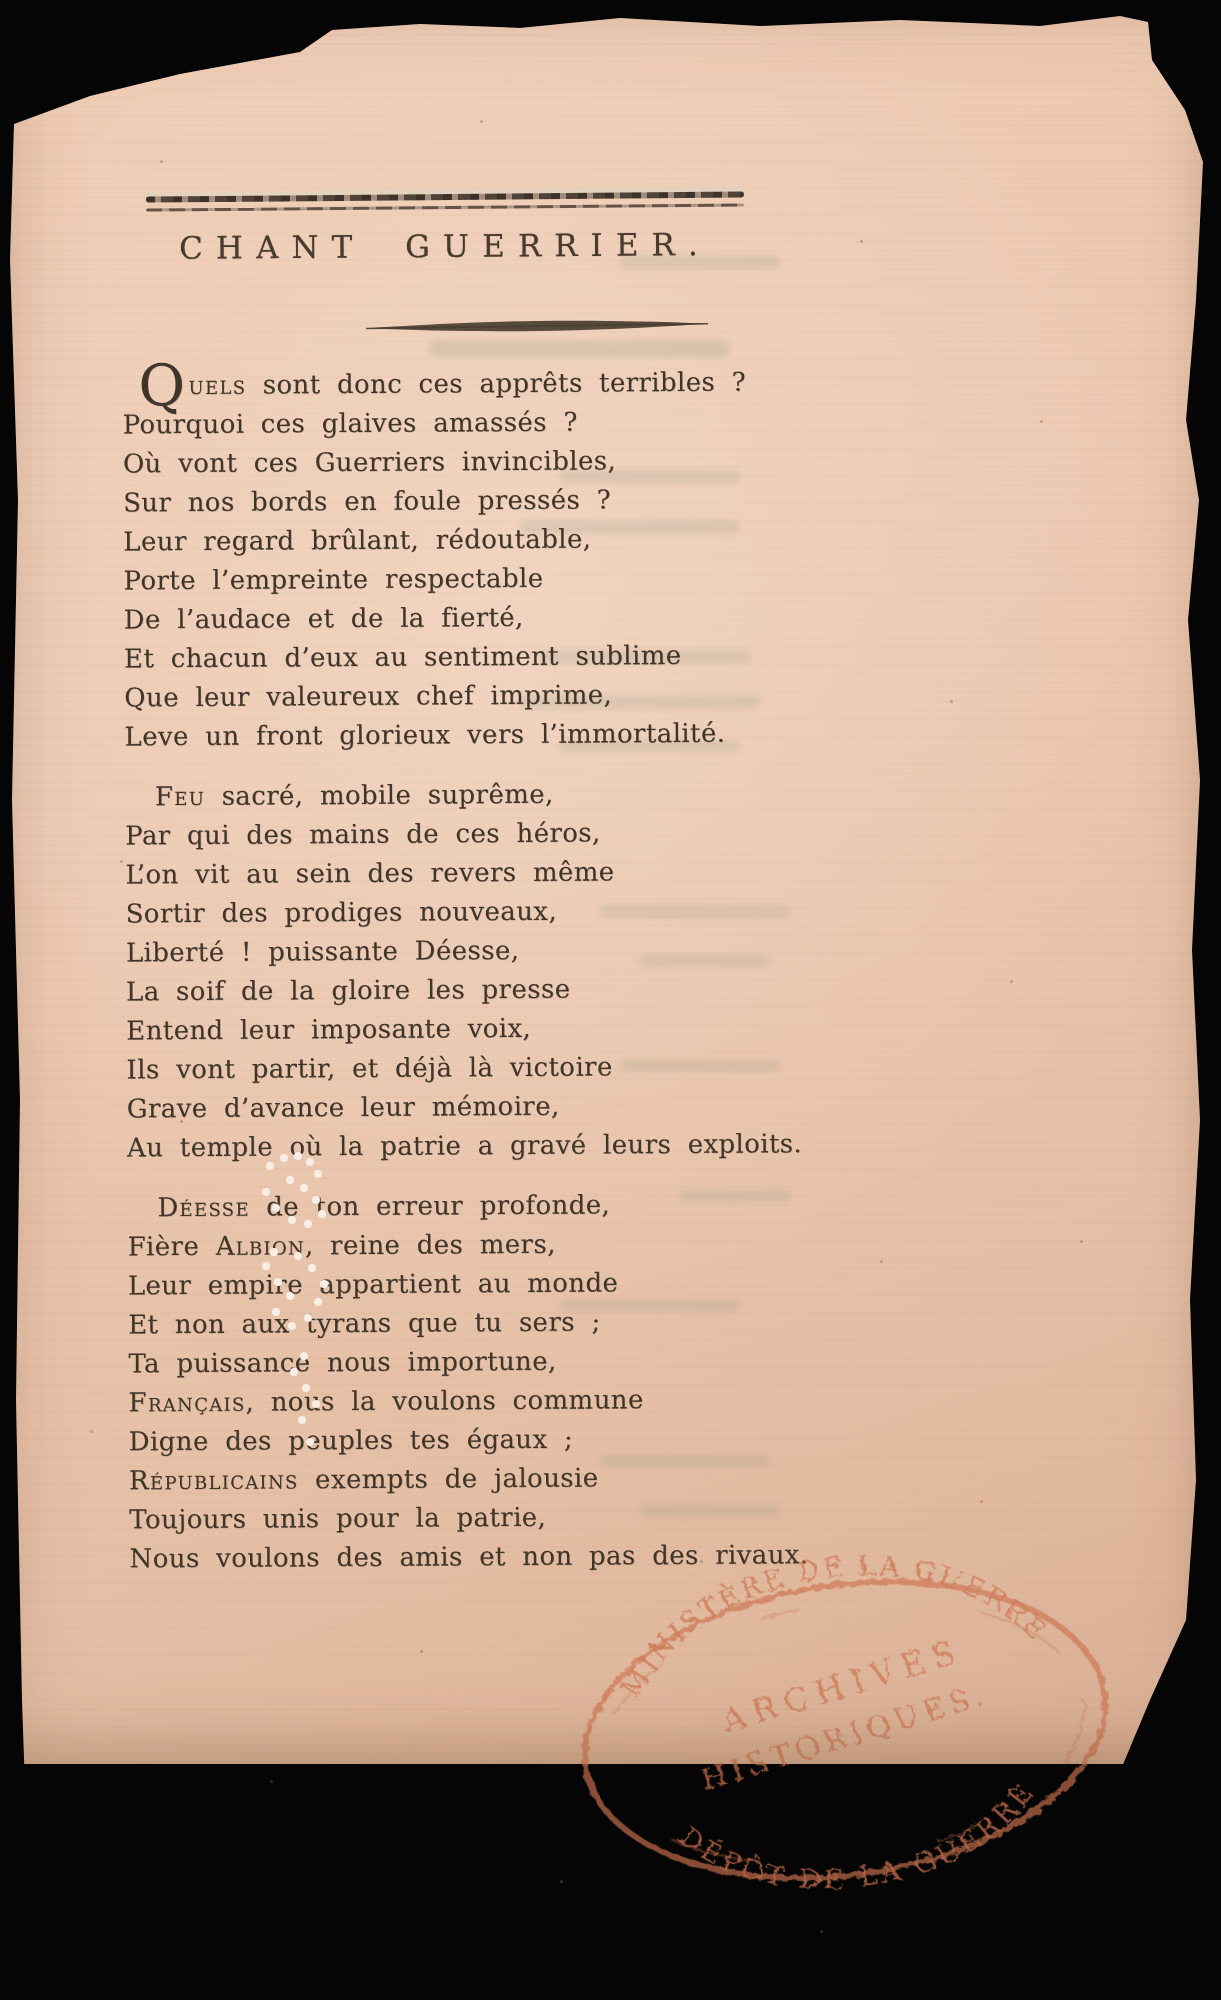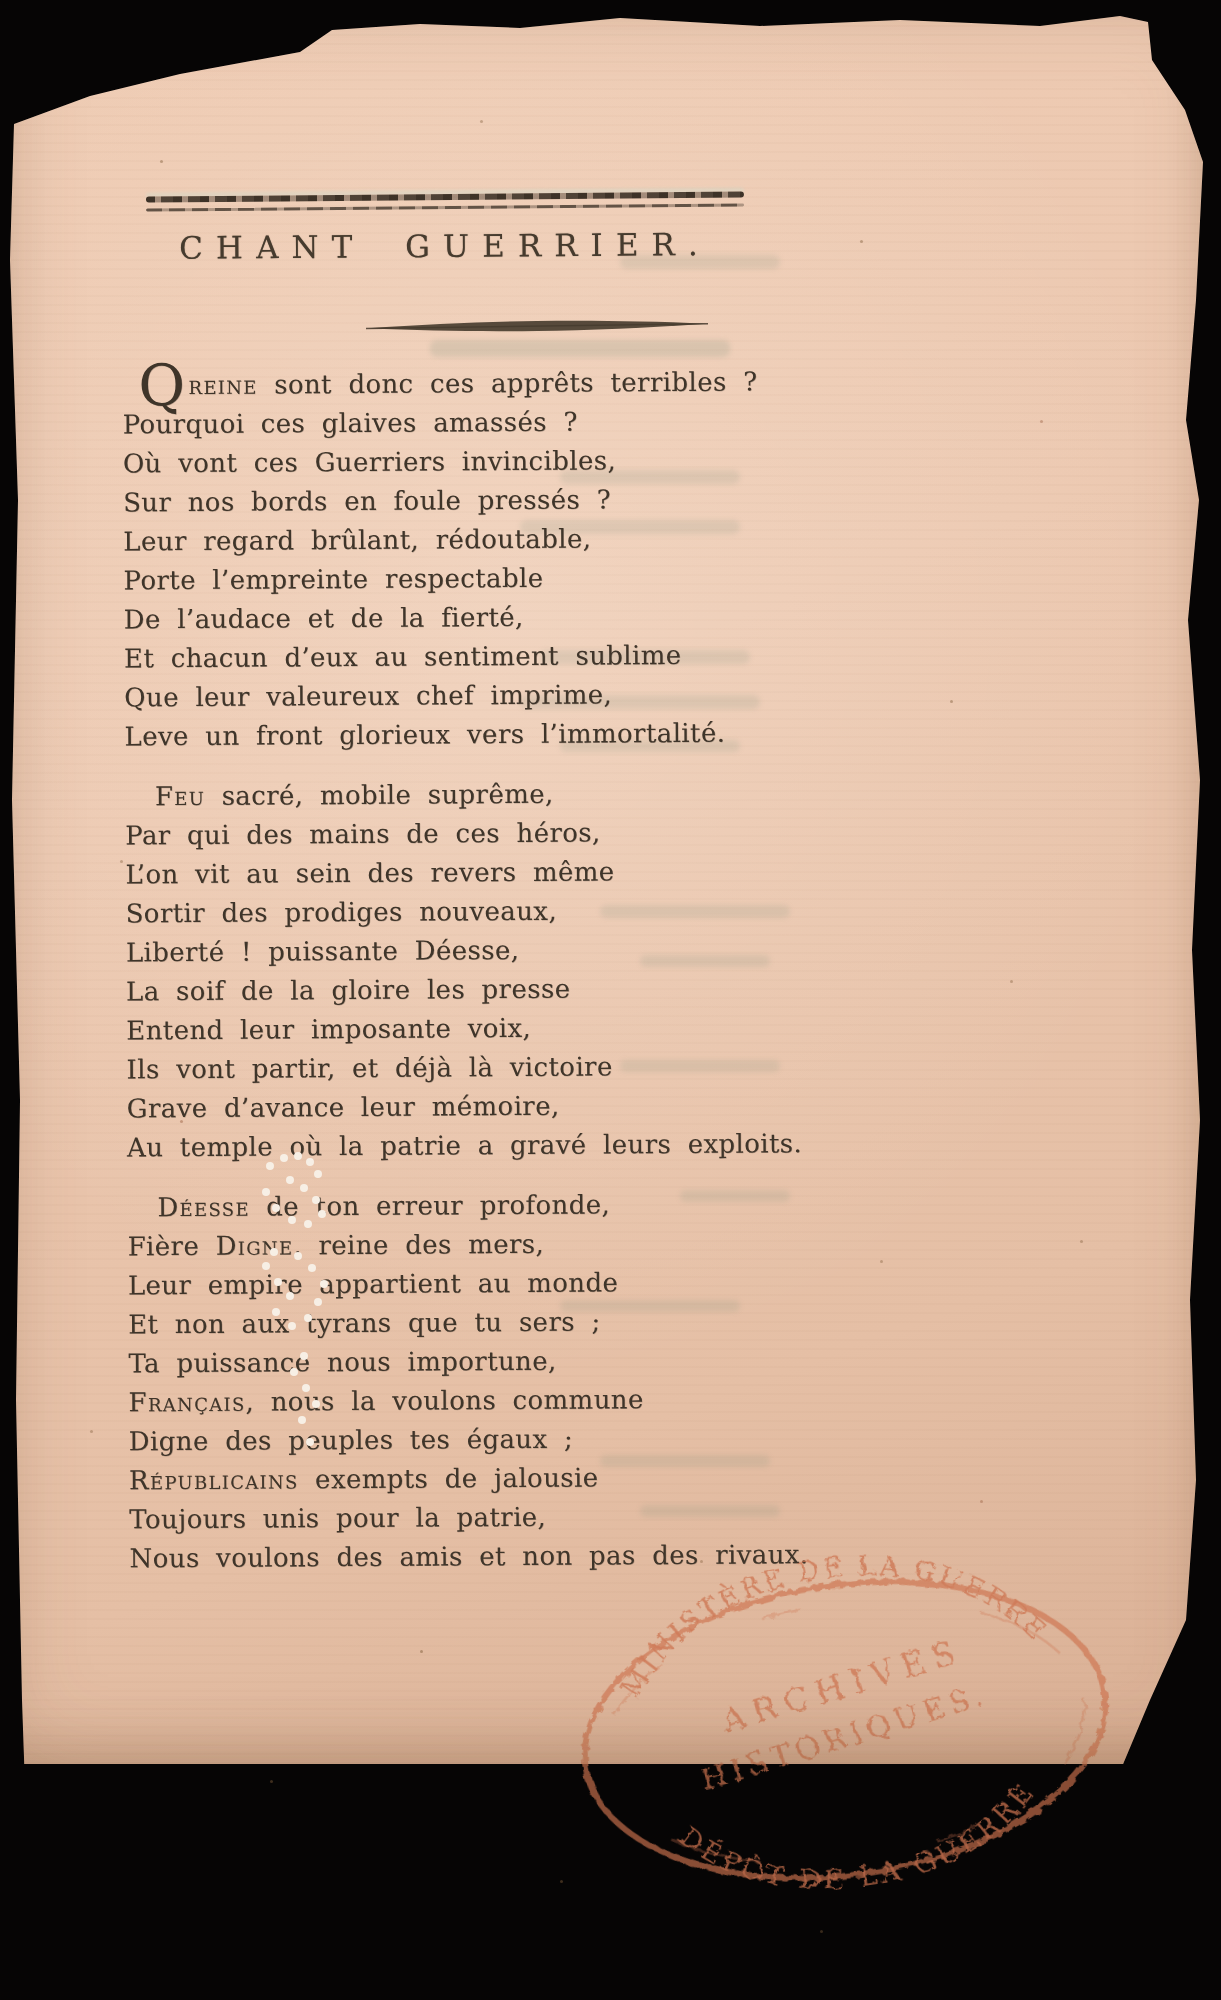--- a/index.html
+++ b/index.html
@@ -102,21 +102,21 @@
 
     <div id="title">CHANT GUERRIER.</div>
 
     <svg id="rule2" width="342" height="12" viewBox="0 0 342 12">
       <rect x="0" y="5.3" width="342" height="1.6" fill="#463b2e" opacity=".85"></rect>
       <path d="M2 6 C 60 2.5, 120 1, 171 1 C 222 1, 282 2.5, 340 6 C 282 9.5, 222 11, 171 11 C 120 11, 60 9.5, 2 6 Z" fill="#463b2e" opacity=".9"></path>
     </svg>
 
     <div id="poem">
         <div class="stanza">
-          <p><span class="initial">Q</span><span class="sc">reine</span> sont donc ces apprêts terribles ?</p>
+          <p><span class="initial">Q</span><span class="sc">uels</span> sont donc ces apprêts terribles ?</p>
           <p>Pourquoi ces glaives amassés ?</p>
           <p>Où vont ces Guerriers invincibles,</p>
           <p>Sur nos bords en foule pressés ?</p>
           <p>Leur regard brûlant, rédoutable,</p>
           <p>Porte l’empreinte respectable</p>
           <p>De l’audace et de la fierté,</p>
           <p>Et chacun d’eux au sentiment sublime</p>
           <p>Que leur valeureux chef imprime,</p>
           <p>Leve un front glorieux vers l’immortalité.</p>
         </div>
@@ -127,21 +127,21 @@
           <p>Sortir des prodiges nouveaux,</p>
           <p>Liberté ! puissante Déesse,</p>
           <p>La soif de la gloire les presse</p>
           <p>Entend leur imposante voix,</p>
           <p>Ils vont partir, et déjà là victoire</p>
           <p>Grave d’avance leur mémoire,</p>
           <p>Au temple où la patrie a gravé leurs exploits.</p>
         </div>
         <div class="stanza">
           <p><span class="sc">Déesse</span> de ton erreur profonde,</p>
-          <p>Fière <span class="sc">Digne</span>, reine des mers,</p>
+          <p>Fière <span class="sc">Albion</span>, reine des mers,</p>
           <p>Leur empire appartient au monde</p>
           <p>Et non aux tyrans que tu sers ;</p>
           <p>Ta puissance nous importune,</p>
           <p><span class="sc">Français</span>, nous la voulons commune</p>
           <p>Digne des peuples tes égaux ;</p>
           <p><span class="sc">Républicains</span> exempts de jalousie</p>
           <p>Toujours unis pour la patrie,</p>
           <p>Nous voulons des amis et non pas des rivaux.</p>
         </div>
       </div>

